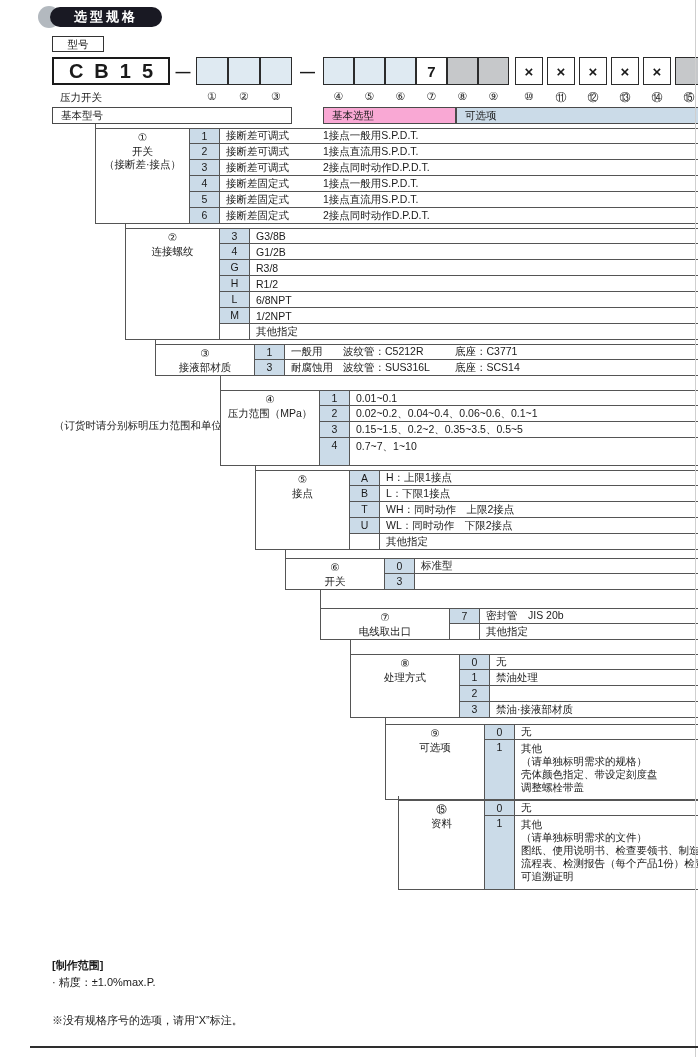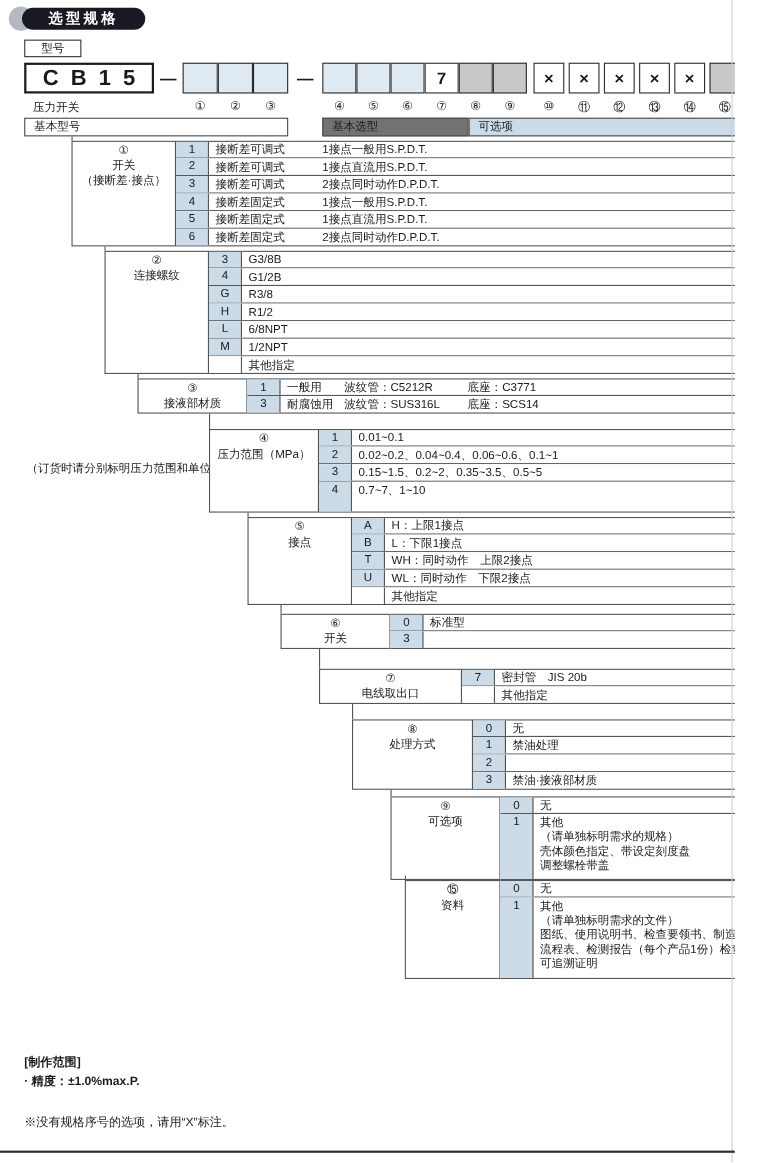--- a/index.html
+++ b/index.html
@@ -1,17 +1,17 @@
 <!DOCTYPE html>
 <html><head>
 <meta charset="utf-8">
 <style>
   html,body{margin:0;padding:0;background:#fff;}
   .page{position:relative;width:668px;height:1057px;background:#fff;overflow:hidden;
-        font-family:"Liberation Sans",sans-serif;color:#1a1a1a;}
+        font-family:"Liberation Sans",sans-serif;color:#1a1a1a;margin-left:30px;}
 
   
   .badge-circle{position:absolute;left:8px;top:6px;width:22px;height:22px;border-radius:50%;background:#b3b9bf;z-index:1;}
   .badge{position:absolute;left:20px;top:7px;width:112px;height:20px;background:#191923;color:#fff;
          border-radius:10px;font-size:13px;font-weight:bold;letter-spacing:3px;text-align:center;line-height:20px;z-index:2;}
   .subtitle{position:absolute;left:152px;top:11px;font-size:12px;font-weight:bold;color:#2b2b2b;}
 
   .model-label{position:absolute;left:22px;top:36px;width:52px;height:16px;border:1px solid #333;
                box-sizing:border-box;font-size:10.5px;text-align:center;line-height:14px;}
   .series-box{position:absolute;left:22px;top:57px;width:118px;height:28px;border:2px solid #1a1a1a;
@@ -26,41 +26,41 @@
         background:#dfeaf2;display:flex;align-items:center;justify-content:center;font-size:15px;font-weight:bold;}
   .slot.filled{background:#fff;}
   .slot.xmark{background:#fff;}
   .slot.shaded{background:#c6c8ca;}
   .slot-num{position:absolute;top:90px;width:16px;text-align:center;font-size:11px;color:#222;}
   .caption{position:absolute;left:30px;top:91px;font-size:10.5px;}
 
   .th{position:absolute;top:107px;height:17px;box-sizing:border-box;border:1px solid #4a4a4a;
       font-size:10.5px;line-height:15px;padding-left:8px;}
   .th1{left:22px;width:240px;background:#fff;}
-  .th2{left:293px;width:133px;background:#737373;}
+  .th2{left:293px;width:133px;background:#f9a8d4;}
   .th3{left:426px;width:257px;background:#cbdbe8;}
 
   .order-note{position:absolute;left:24px;top:419px;font-size:10.5px;}
 
   .connector{position:absolute;width:1px;background:#555;}
   .label-box{position:absolute;box-sizing:border-box;border:1px solid #555;background:#fff;
              text-align:center;padding-top:2px;font-size:10.5px;line-height:13.5px;}
   .trow{position:absolute;box-sizing:border-box;border:1px solid #555;border-left:none;background:#fff;
         display:flex;font-size:10.5px;}
   .trow.nt{border-top:none;}
   .code{box-sizing:border-box;border-right:1px solid #555;background:#cbdbe8;display:flex;
         justify-content:center;padding-top:1px;font-size:10.5px;}
   .code.nocode{background:#fff;}
   .desc{flex:1;padding-left:6px;display:flex;align-items:center;overflow:hidden;white-space:nowrap;}
   .desc.multiline{display:block;padding-top:2px;line-height:13px;}
   .dcol{display:inline-block;white-space:nowrap;}
   .dline{white-space:nowrap;}
 
   .f1{position:absolute;left:22px;top:958px;font-size:11px;font-weight:bold;}
-  .f2{position:absolute;left:22px;top:975px;font-size:11px;font-weight:bold;}
+  .f2{position:absolute;left:22px;top:975px;font-size:11px;}
   .f3{position:absolute;left:22px;top:1013px;font-size:11px;}
 
   .right-edge{position:absolute;right:2px;top:0;width:1px;height:1057px;background:#cfcfcf;}
   .bottom-line{position:absolute;left:0;top:1046px;width:700px;height:2px;background:#2e2e2e;}
 </style>
 </head>
 <body>
 
 <div class="page">
   <span class="badge-circle"></span>

